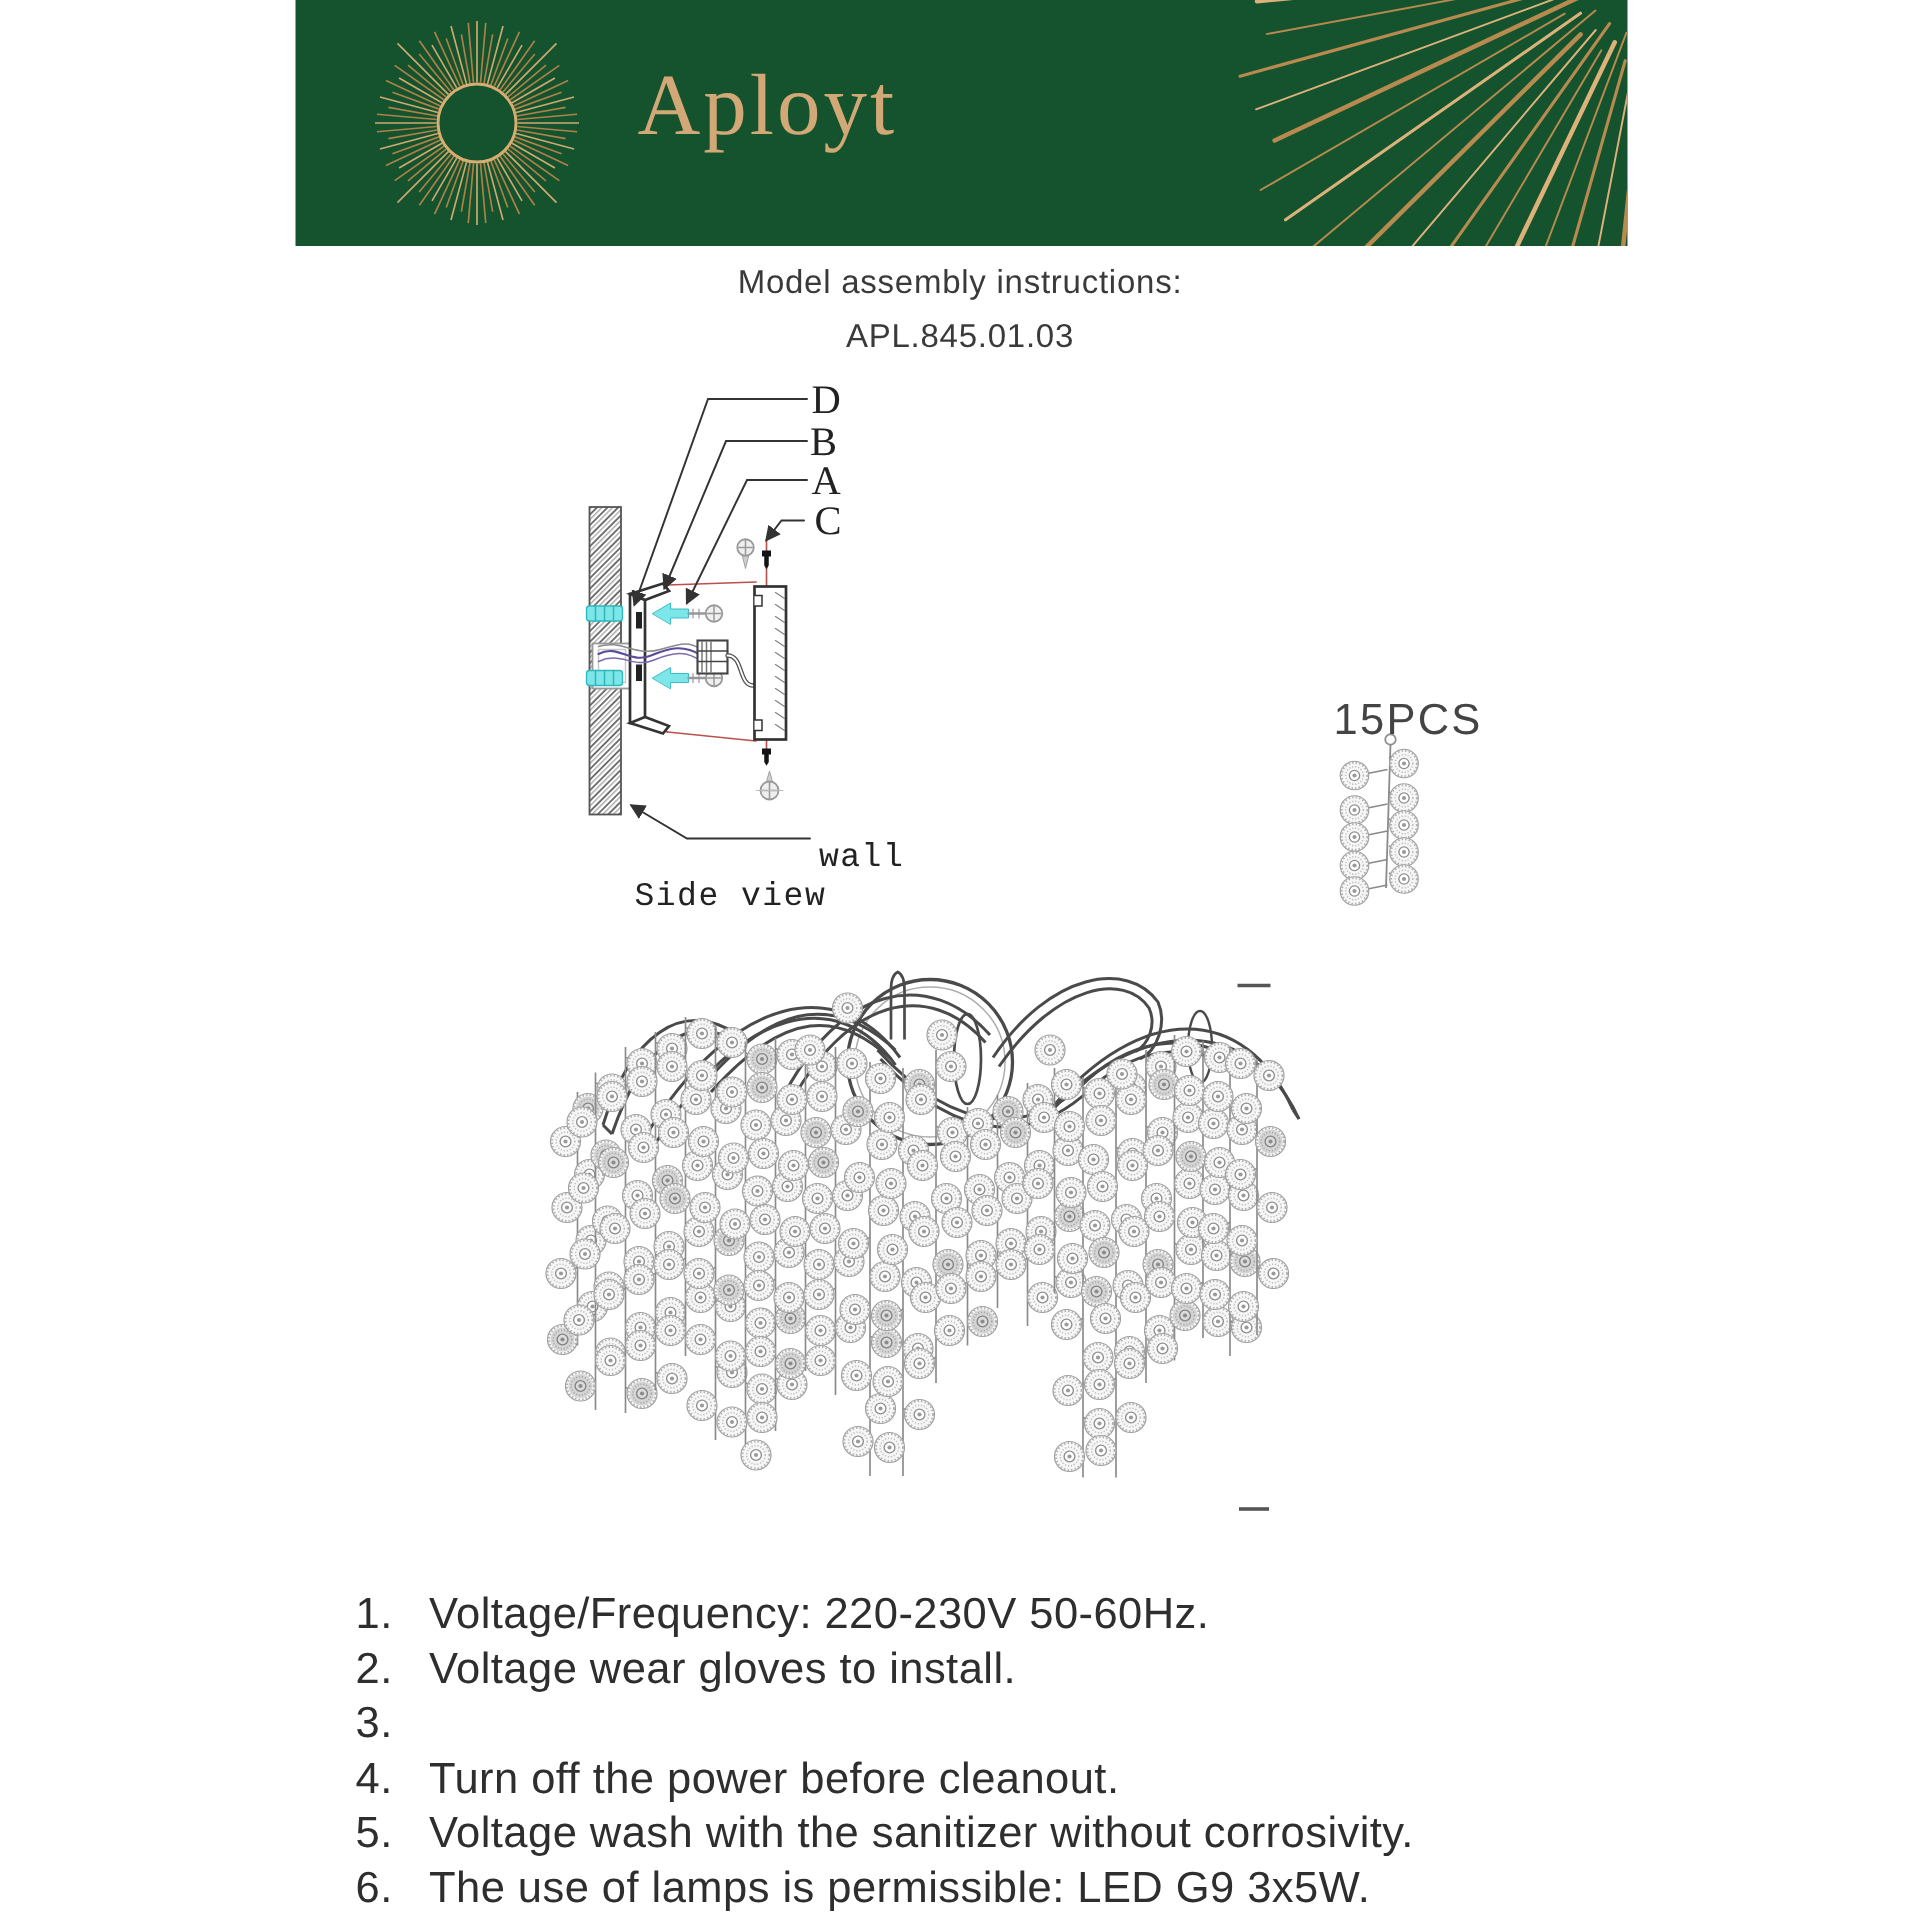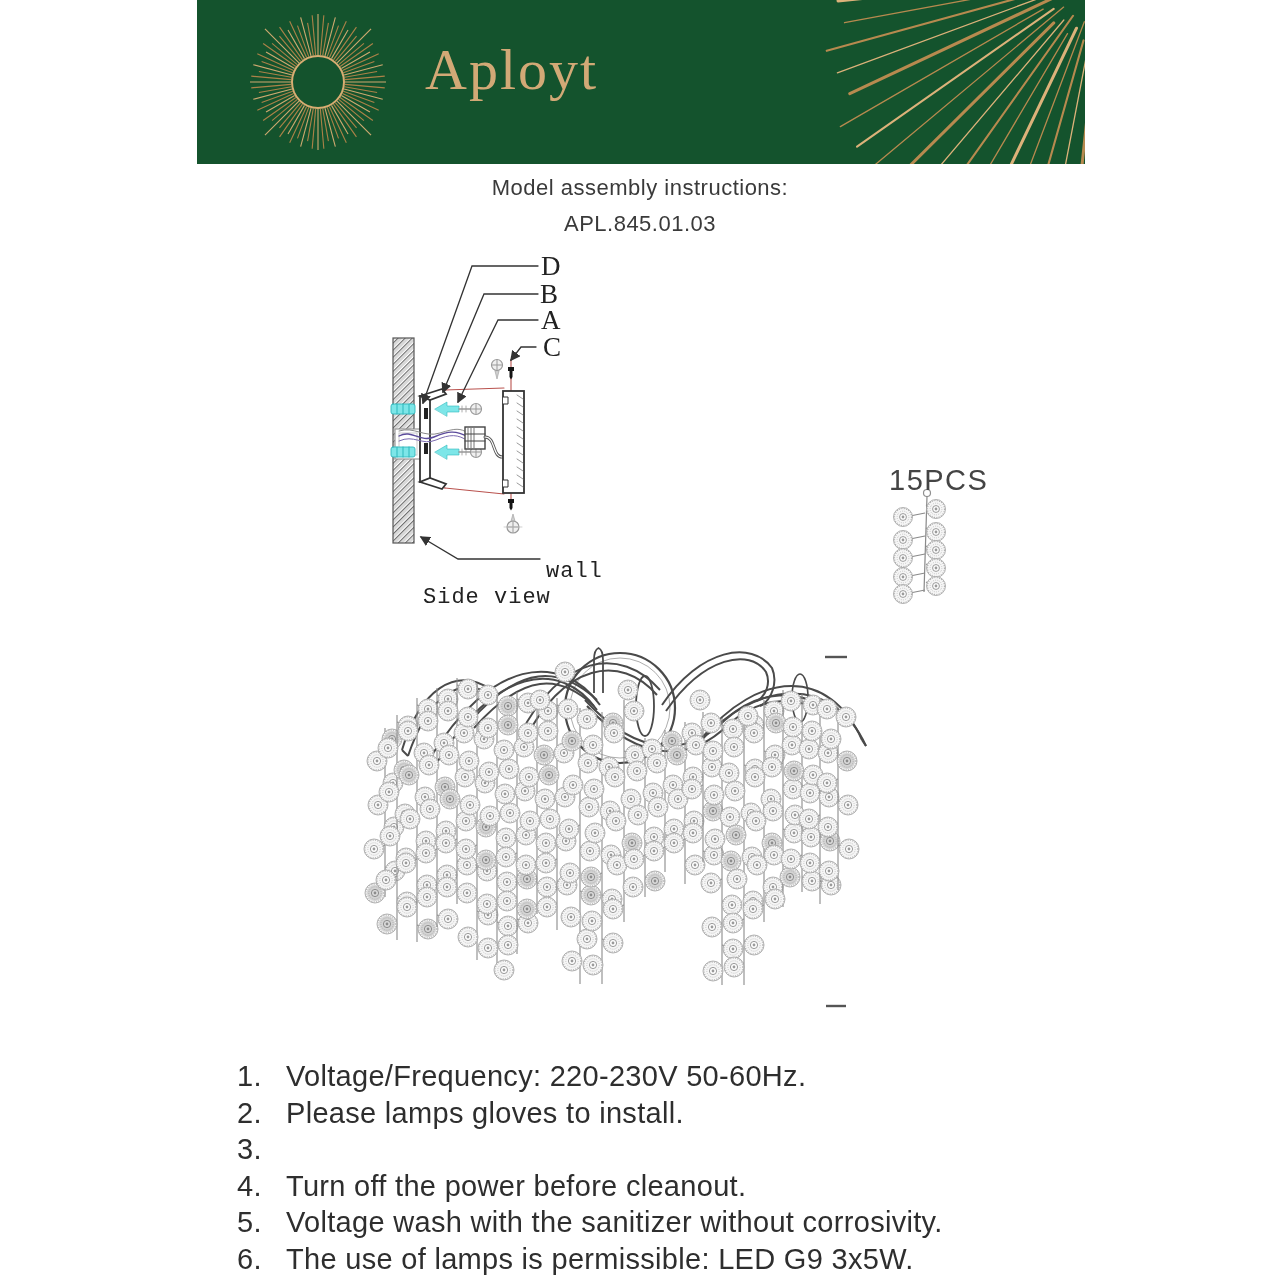--- a/index.html
+++ b/index.html
@@ -2426,21 +2426,21 @@
 <div class="mono-label" style="left:423px;top:587px;">Side view</div>
 <div class="pcs-label">15PCS</div>
 
 <ol class="instructions">
   <li>
     <span class="num">1.</span>
     <span>Voltage/Frequency: 220-230V 50-60Hz.</span>
   </li>
   <li>
     <span class="num">2.</span>
-    <span>Please lamps gloves to install.</span>
+    <span>Voltage wear gloves to install.</span>
   </li>
   <li>
     <span class="num">3.</span>
   </li>
   <li>
     <span class="num">4.</span>
     <span>Turn off the power before cleanout.</span>
   </li>
   <li>
     <span class="num">5.</span>

